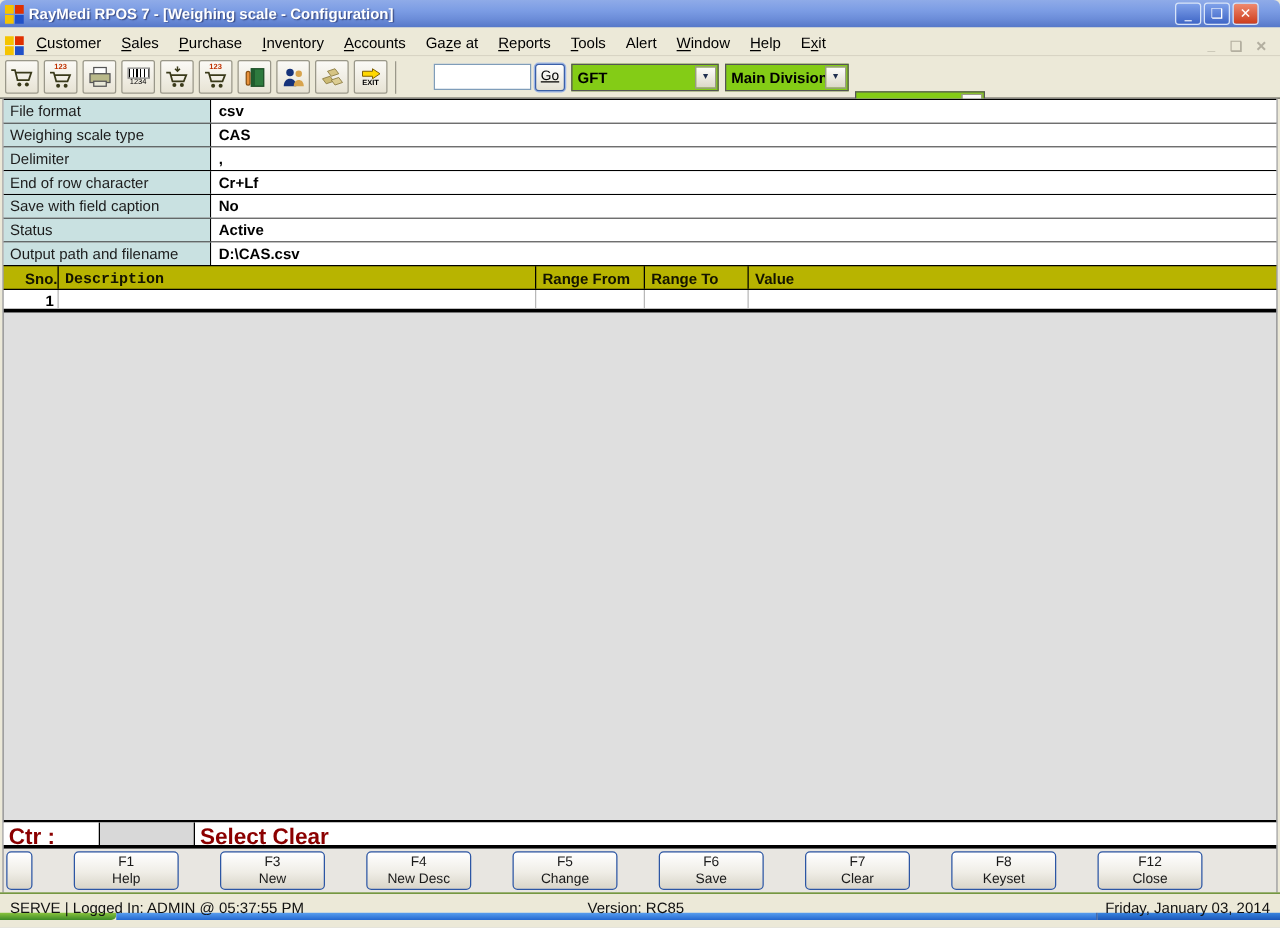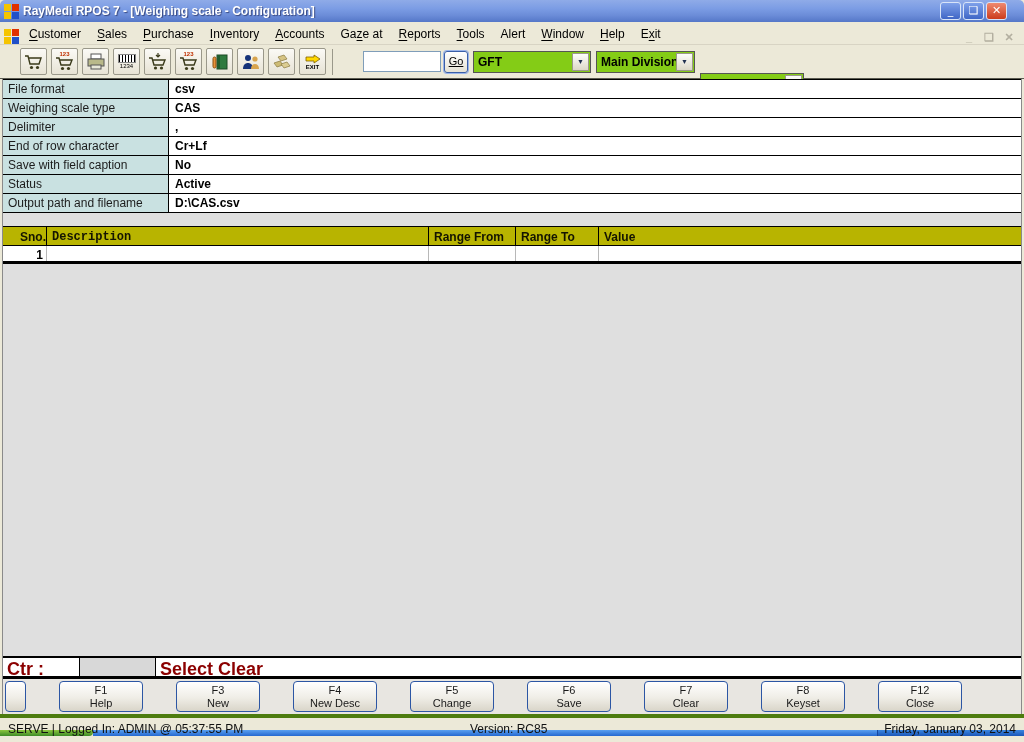--- a/index.html
+++ b/index.html
@@ -23,21 +23,21 @@
   .winbtn.close{ background:linear-gradient(180deg,#ef8a70,#cc3c1c); }
 
   
   .menubar{ height:23px; background:#ece9d8; display:flex; align-items:flex-end; padding:0 4px; border-bottom:1px solid #d8d4c4;}
   .menu-item{ padding:3px 8px; white-space:nowrap; color:#000; }
   .menu-item u{ text-underline-offset:2px; }
   .mdi-controls{ margin-left:auto; display:flex; gap:6px; color:#b3afa0; font-size:11px; font-weight:bold; padding-right:4px;}
   .mdi-controls span{ width:14px; text-align:center; }
 
   
-  .toolbar{ height:34px; background:#ece9d8; display:flex; align-items:center; padding:0 20px; border-bottom:1px solid #5a5a50;}
+  .toolbar{ height:34px; background:#ece9d8; display:flex; align-items:center; padding:0 4px; border-bottom:1px solid #5a5a50;}
   .tbtn{ width:27px; height:27px; margin-right:4px; border:1px solid #9a988a; border-radius:2px;
     background:linear-gradient(180deg,#fbfaf6,#e7e3d4); display:flex; flex-direction:column; align-items:center; justify-content:center; }
   .tsep{ width:1px; height:26px; background:#9a988a; margin:0 4px 0 2px; }
   .badge123{ font-size:6px; color:#c03000; font-weight:bold; line-height:5px; }
   .barcode-stripes{ width:18px; height:9px; background:repeating-linear-gradient(90deg,#000 0 1px,#fff 1px 3px); border:1px solid #888;}
   .barcode-num{ font-size:6px; line-height:6px; color:#000; }
   .exit-label{ font-size:6px; font-weight:bold; line-height:6px; color:#000; }
   .search-box{ width:78px; height:21px; margin-left:26px; border:1px solid #7f9db9; padding:2px 3px; font-size:12px; font-family:"Liberation Sans",sans-serif;}
   .go-btn{ width:24px; height:22px; margin-left:3px; border:1px solid #3a5fa8; border-radius:3px; box-shadow:0 0 0 1px #9ab4e8;
     background:linear-gradient(180deg,#ffffff,#e4e1d4); font-size:11px; text-decoration:underline; text-align:center; line-height:19px;}
@@ -49,41 +49,41 @@
 
   
   .content{ position:relative; height:635px; background:#dfdfdf; margin:0 2px; border-left:1px solid #8a8a8a; border-right:1px solid #8a8a8a;}
 
   .form-grid{ position:absolute; top:0; left:0; right:0; border-top:1px solid #000; background:#fff;}
   .form-row{ display:flex; height:19px; border-bottom:1px solid #000; }
   .form-label{ width:166px; background:#c9e1e1; border-right:1px solid #000; padding:2px 0 0 5px; color:#1c1c1c;}
   .form-value{ flex:1; background:#fff; font-weight:bold; padding:2px 0 0 6px; color:#000;}
 
   .grid-table{ position:absolute; top:133px; left:0; right:0; }
-  .thead{ display:flex; height:20px; background:#b8b400; border-bottom:1px solid #000; border-top:1px solid #000;margin-top:14px;}
+  .thead{ display:flex; height:20px; background:#b8b400; border-bottom:1px solid #000; border-top:1px solid #000;}
   .thead .cell{ font-weight:bold; color:#141400; padding:3px 0 0 5px; border-right:1px solid #000; height:100%;}
   .trow{ display:flex; height:18px; background:#fff; border-bottom:3px solid #000;}
   .trow .cell{ padding:2px 3px 0 5px; border-right:1px solid #b8b8b8; font-weight:bold; color:#000; height:100%;}
   .col0{ width:44px; text-align:right;} .col1{ width:382px;font-family:Liberation Mono, monospace;} .col2{ width:87px;} .col3{ width:83px;} .col4{ flex:1; border-right:none !important;}
 
   .status-row{ position:absolute; top:577px; left:0; right:0; height:23px; border-top:2px solid #000; border-bottom:3px solid #000;
     display:flex; background:#fff;}
   .sr-cell{ height:18px; font-weight:bold; color:#8b0000; font-size:18px; padding:1px 0 0 4px;}
   .sr-counter{ width:77px; border-right:1px solid #000; background:#fff;}
   .sr-gap{ width:76px; border-right:1px solid #000; background:#d8d8d8;}
   .sr-message{ flex:1; background:#fff;}
 
   .fkey-bar{ position:absolute; top:600px; left:0; right:0; height:35px; background:#e8e6e1; display:flex; align-items:center; padding-left:2px;gap:32px;}
   .fkey{ width:84px; height:31px; margin-right:1px; border:1px solid #2c56a4; border-radius:4px;
     background:linear-gradient(180deg,#ffffff 0%,#efede6 55%,#d9d5c9 100%);
     display:flex; flex-direction:column; align-items:center; justify-content:center; font-size:11px; color:#1a1a1a; line-height:13px;}
   .fkey.blank{ width:21px; }
 
   
-  .statusbar{ position:relative; height:16px; background:#ece9d8; border-top:4px solid #4d7c0f; font-size:12px; color:#111;}
+  .statusbar{ position:relative; height:16px; background:#ece9d8; border-top:1px solid #4d7c0f; font-size:12px; color:#111;}
   .sb-left{ position:absolute; left:8px; top:4px; }
   .sb-version{ position:absolute; left:470px; top:4px; }
   .sb-date{ position:absolute; right:8px; top:4px; }
   .taskbar{ height:6px; display:flex; }
   .tb-start{ width:93px; background:linear-gradient(180deg,#8cc63f,#3d8a27); border-radius:0 0 4px 0;}
   .tb-main{ flex:1; background:linear-gradient(180deg,#5aa0f0,#2468d0);}
   .tb-tray{ width:147px; background:linear-gradient(180deg,#3a86e0,#1a56b8); border-left:1px solid #1848a0;}
 
   svg{ display:block; }
 </style>

